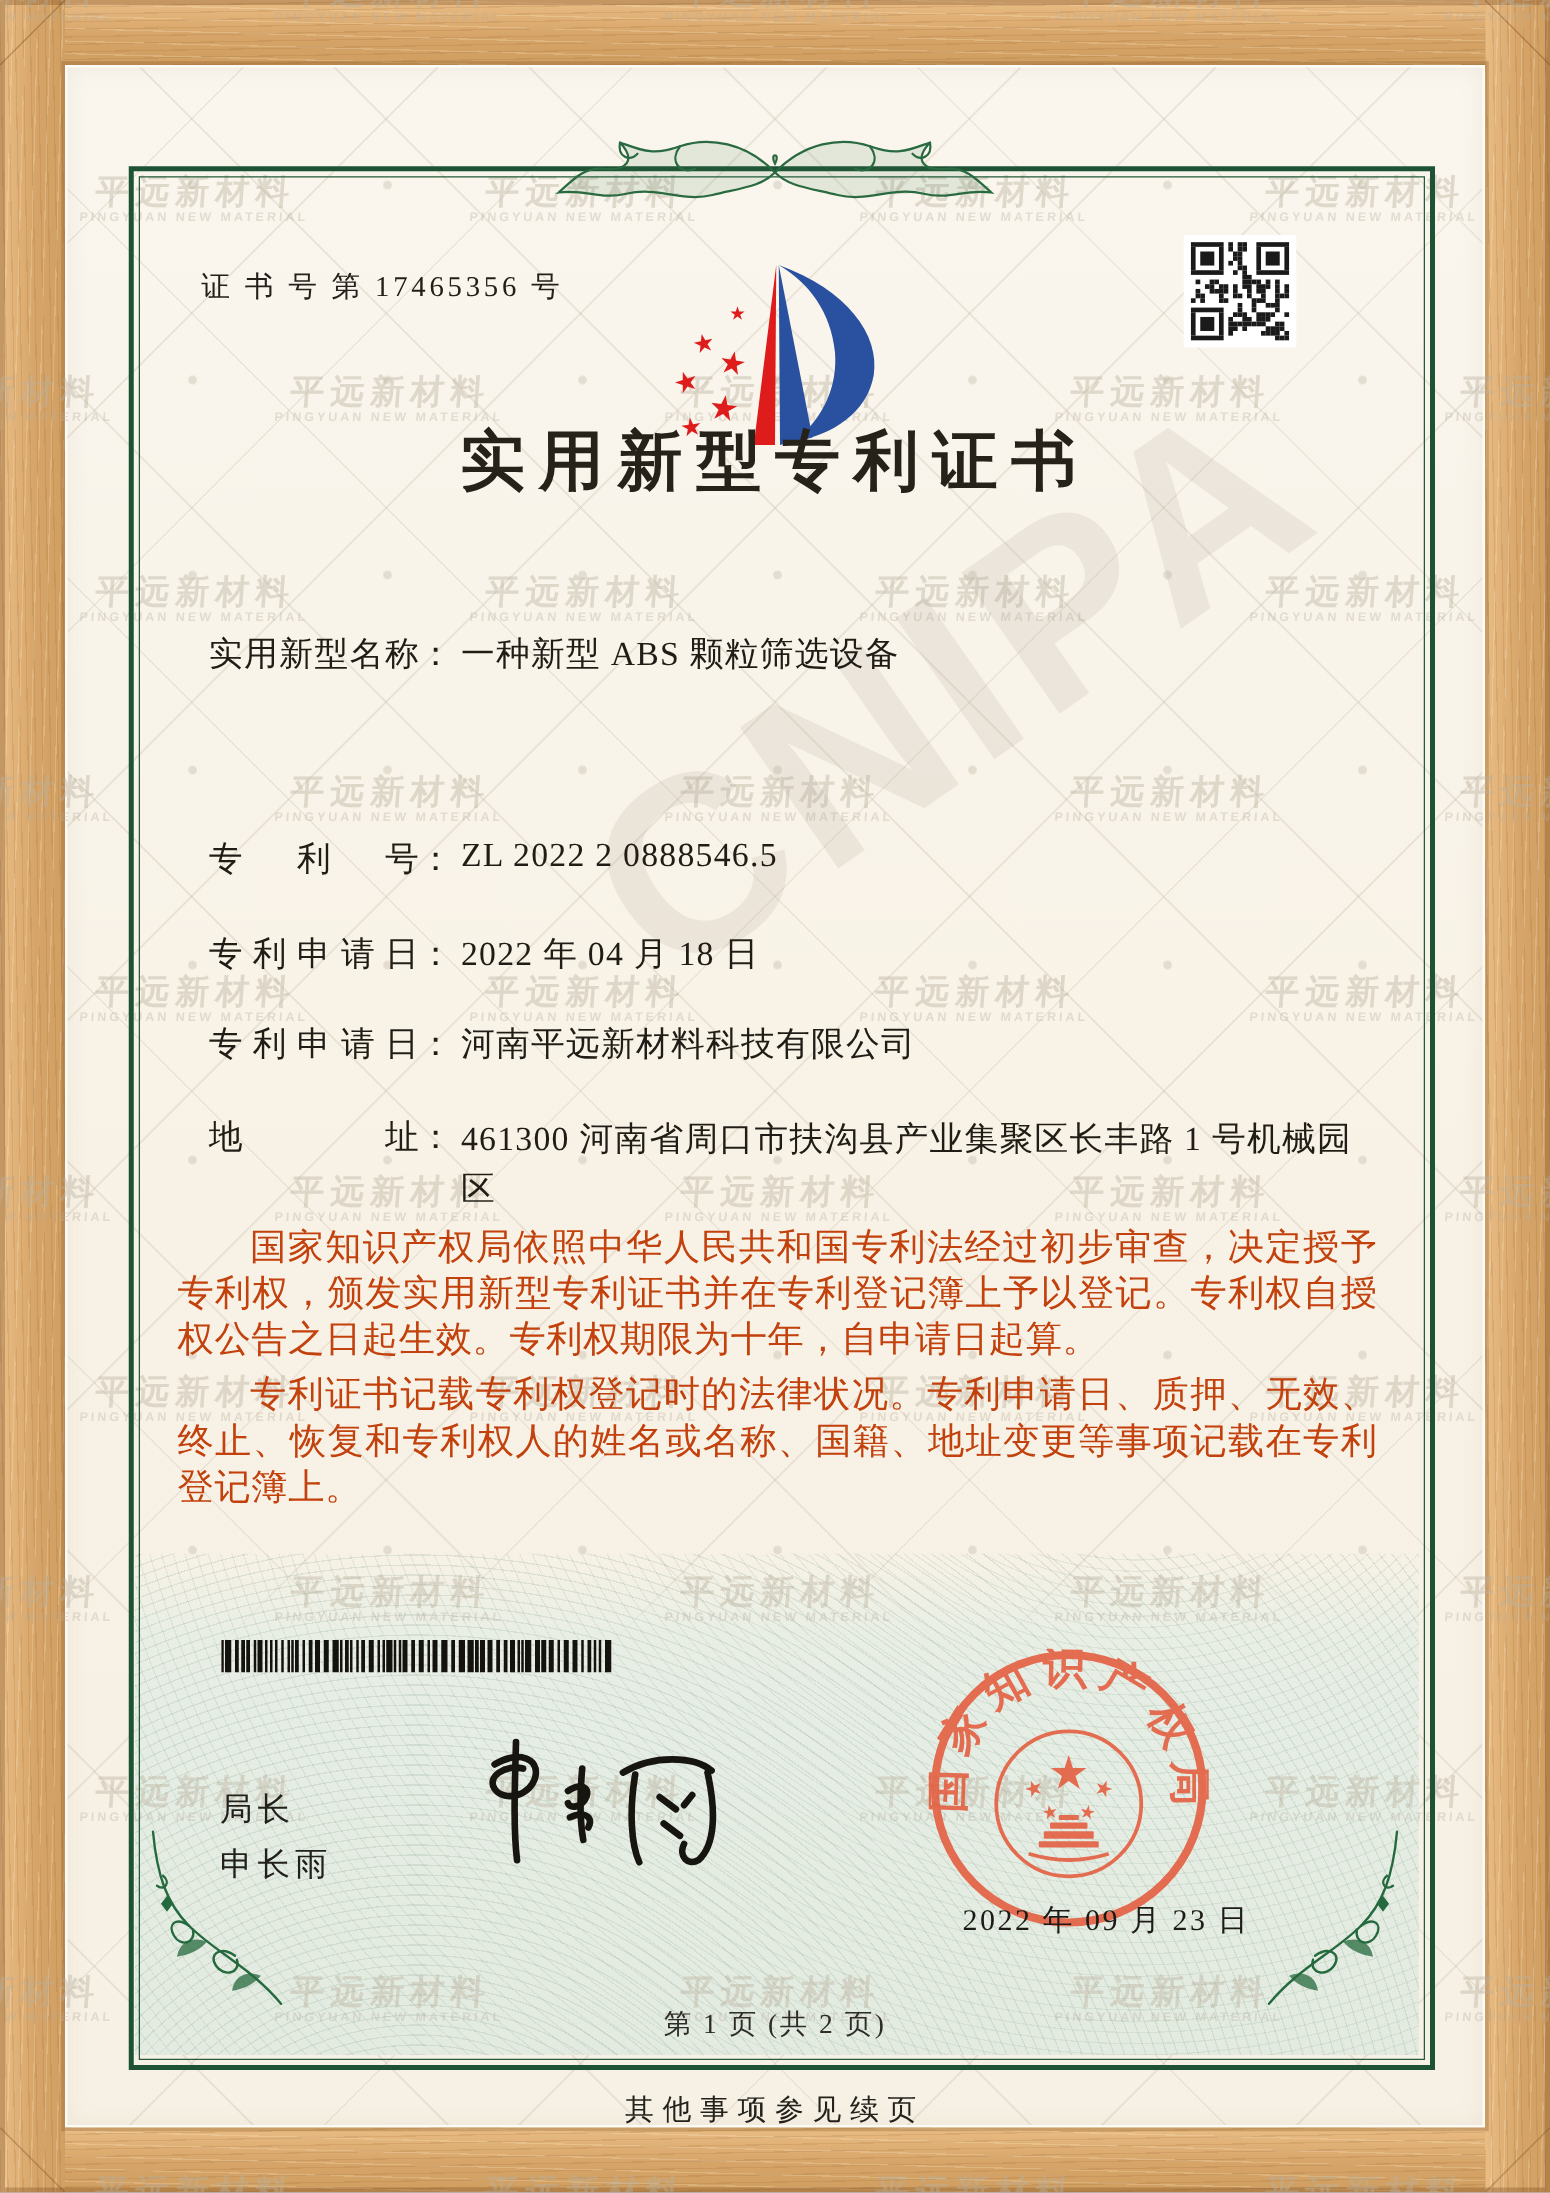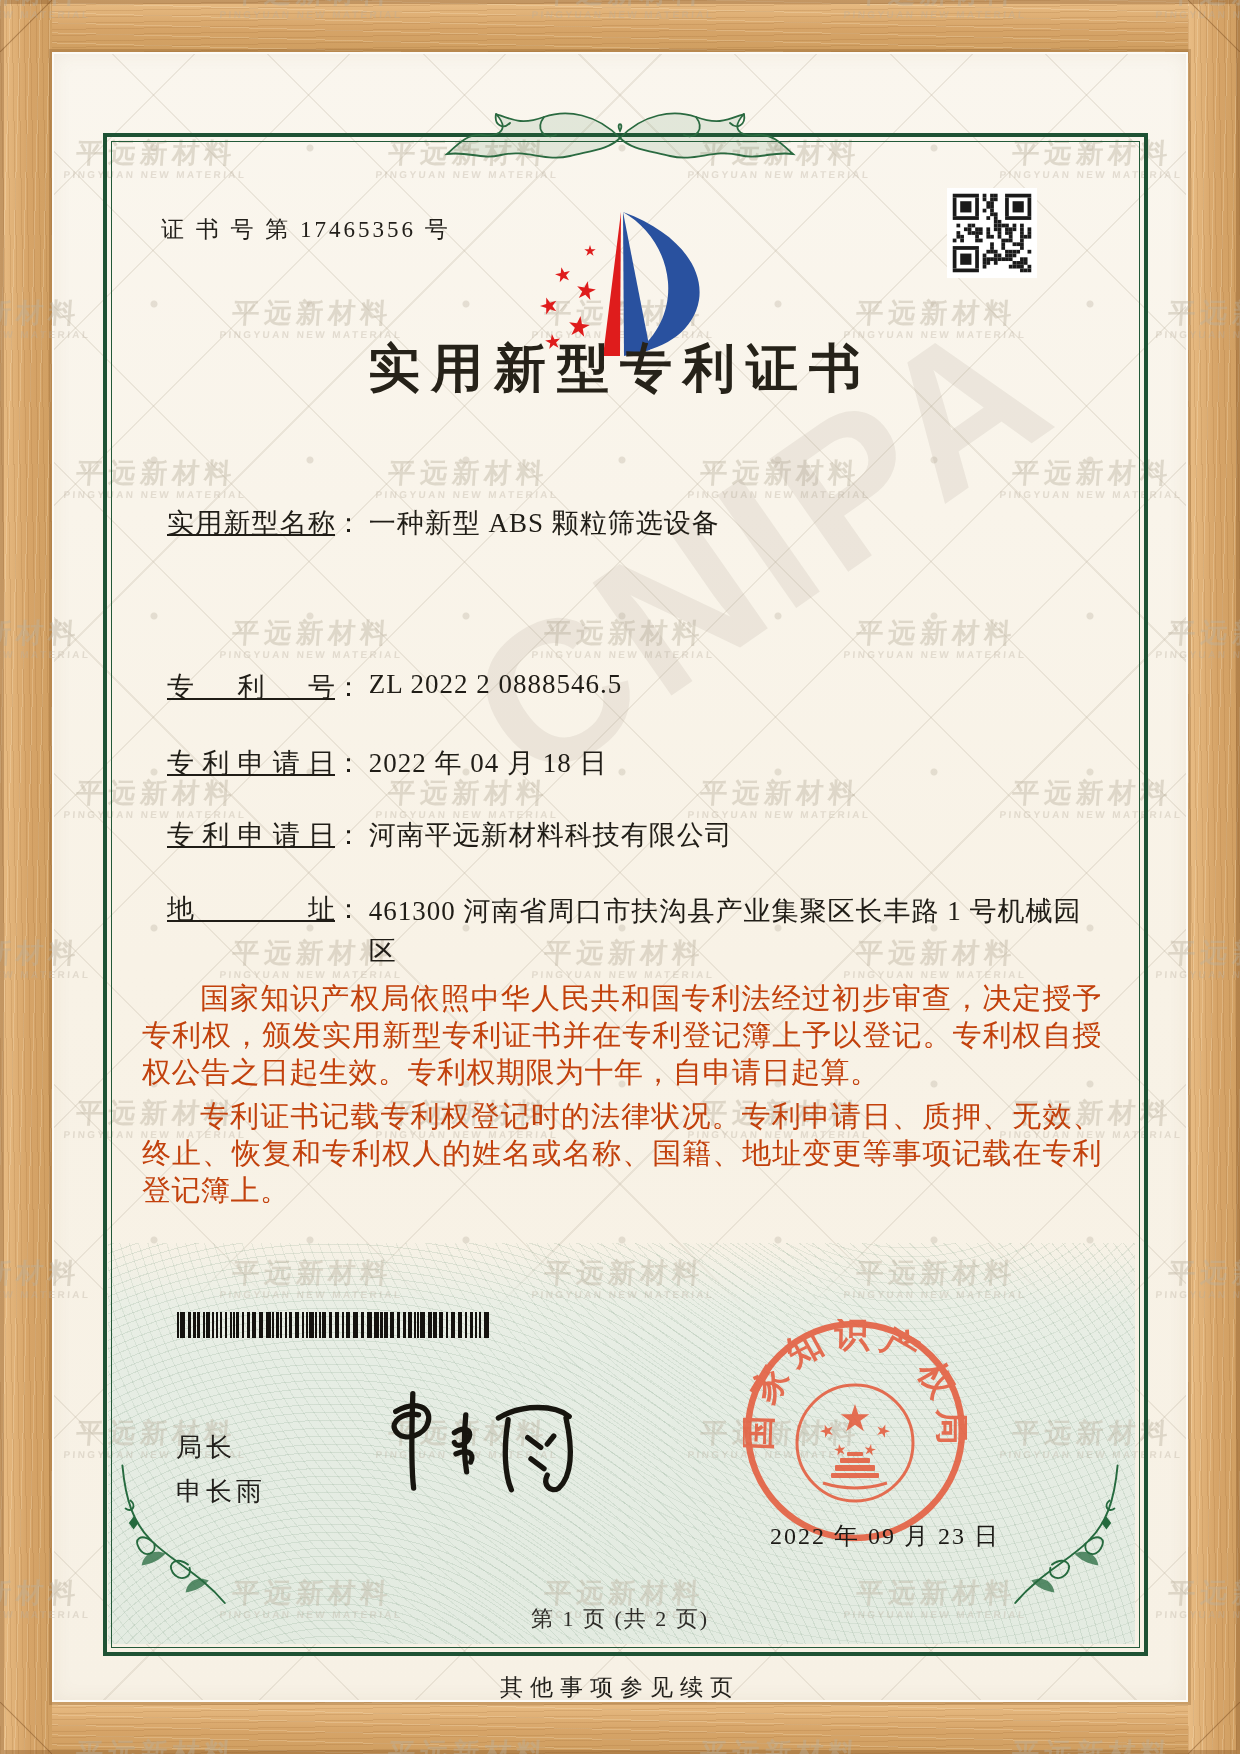--- a/index.html
+++ b/index.html
@@ -63,21 +63,21 @@
   .flourish.bl{left:116px;transform:scaleX(-1);}
 
   
   .abs{position:absolute;z-index:5;}
   .cert-no{left:161px;top:214px;font-size:23px;color:#23201b;letter-spacing:3px;}
   .logo{left:500px;top:196px;}
   .qr{left:947px;top:188px;width:90px;height:90px;background:#fff;padding:2px;box-sizing:border-box;}
   .title{left:0;width:1240px;top:334px;text-align:center;font-size:52px;font-weight:bold;
          letter-spacing:11px;color:#262219;}
   .frow{left:167px;font-size:27px;color:#201d17;}
-  .flabel{display:inline-block;width:168px;text-align:justify;text-align-last:justify;vertical-align:top;text-decoration:underline;}
+  .flabel{display:inline-block;width:168px;text-align:justify;text-align-last:justify;vertical-align:top;}
   .fcolon{vertical-align:top;}
   .fvalue{display:inline-block;vertical-align:top;letter-spacing:1px;}
   .fvalue.addr{width:722px;line-height:40px;}
   .fpair2{position:absolute;left:462px;top:0;white-space:nowrap;}
   .paras{left:142px;top:980px;width:960px;font-size:29px;line-height:37px;
          color:#c2410c;text-align:justify;letter-spacing:.5px;}
   .paras p{margin:0 0 7px 0;text-indent:2em;}
   .barcode{left:177px;top:1312px;}
   .director-title{left:176px;top:1430px;font-family:"Liberation Sans","DejaVu Sans",sans-serif;
                   font-size:26px;color:#22201c;letter-spacing:4px;}

